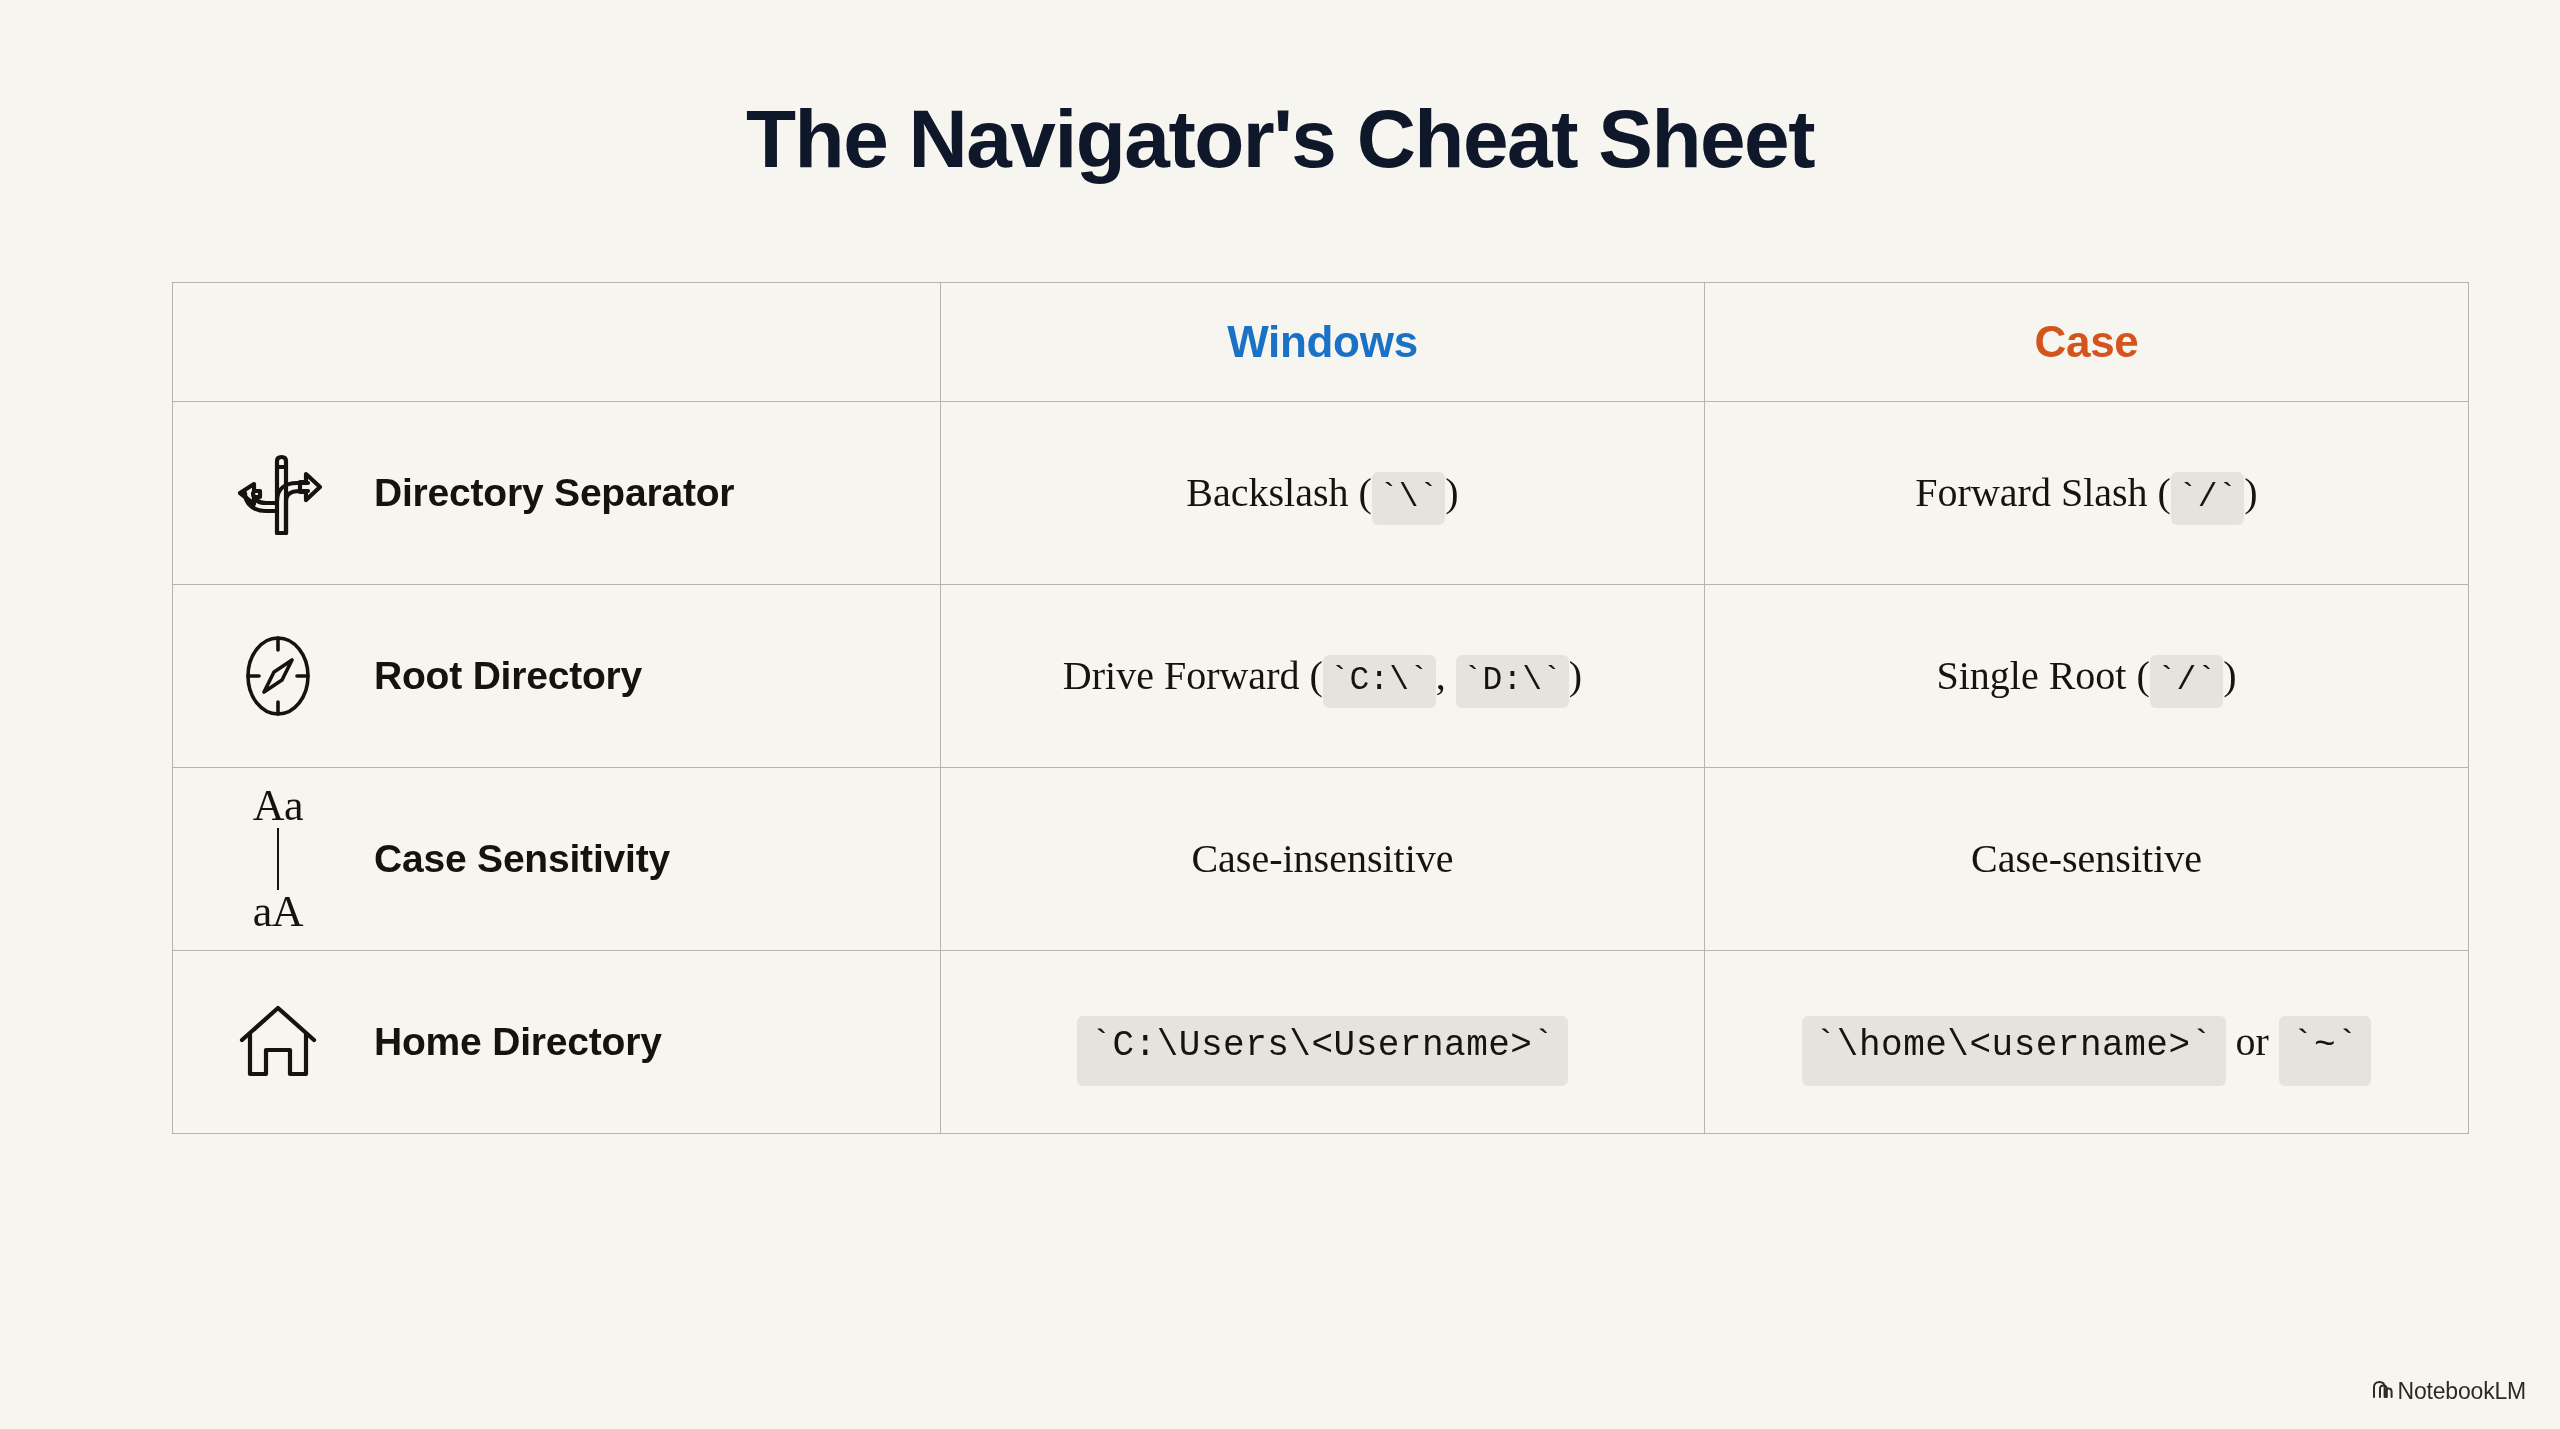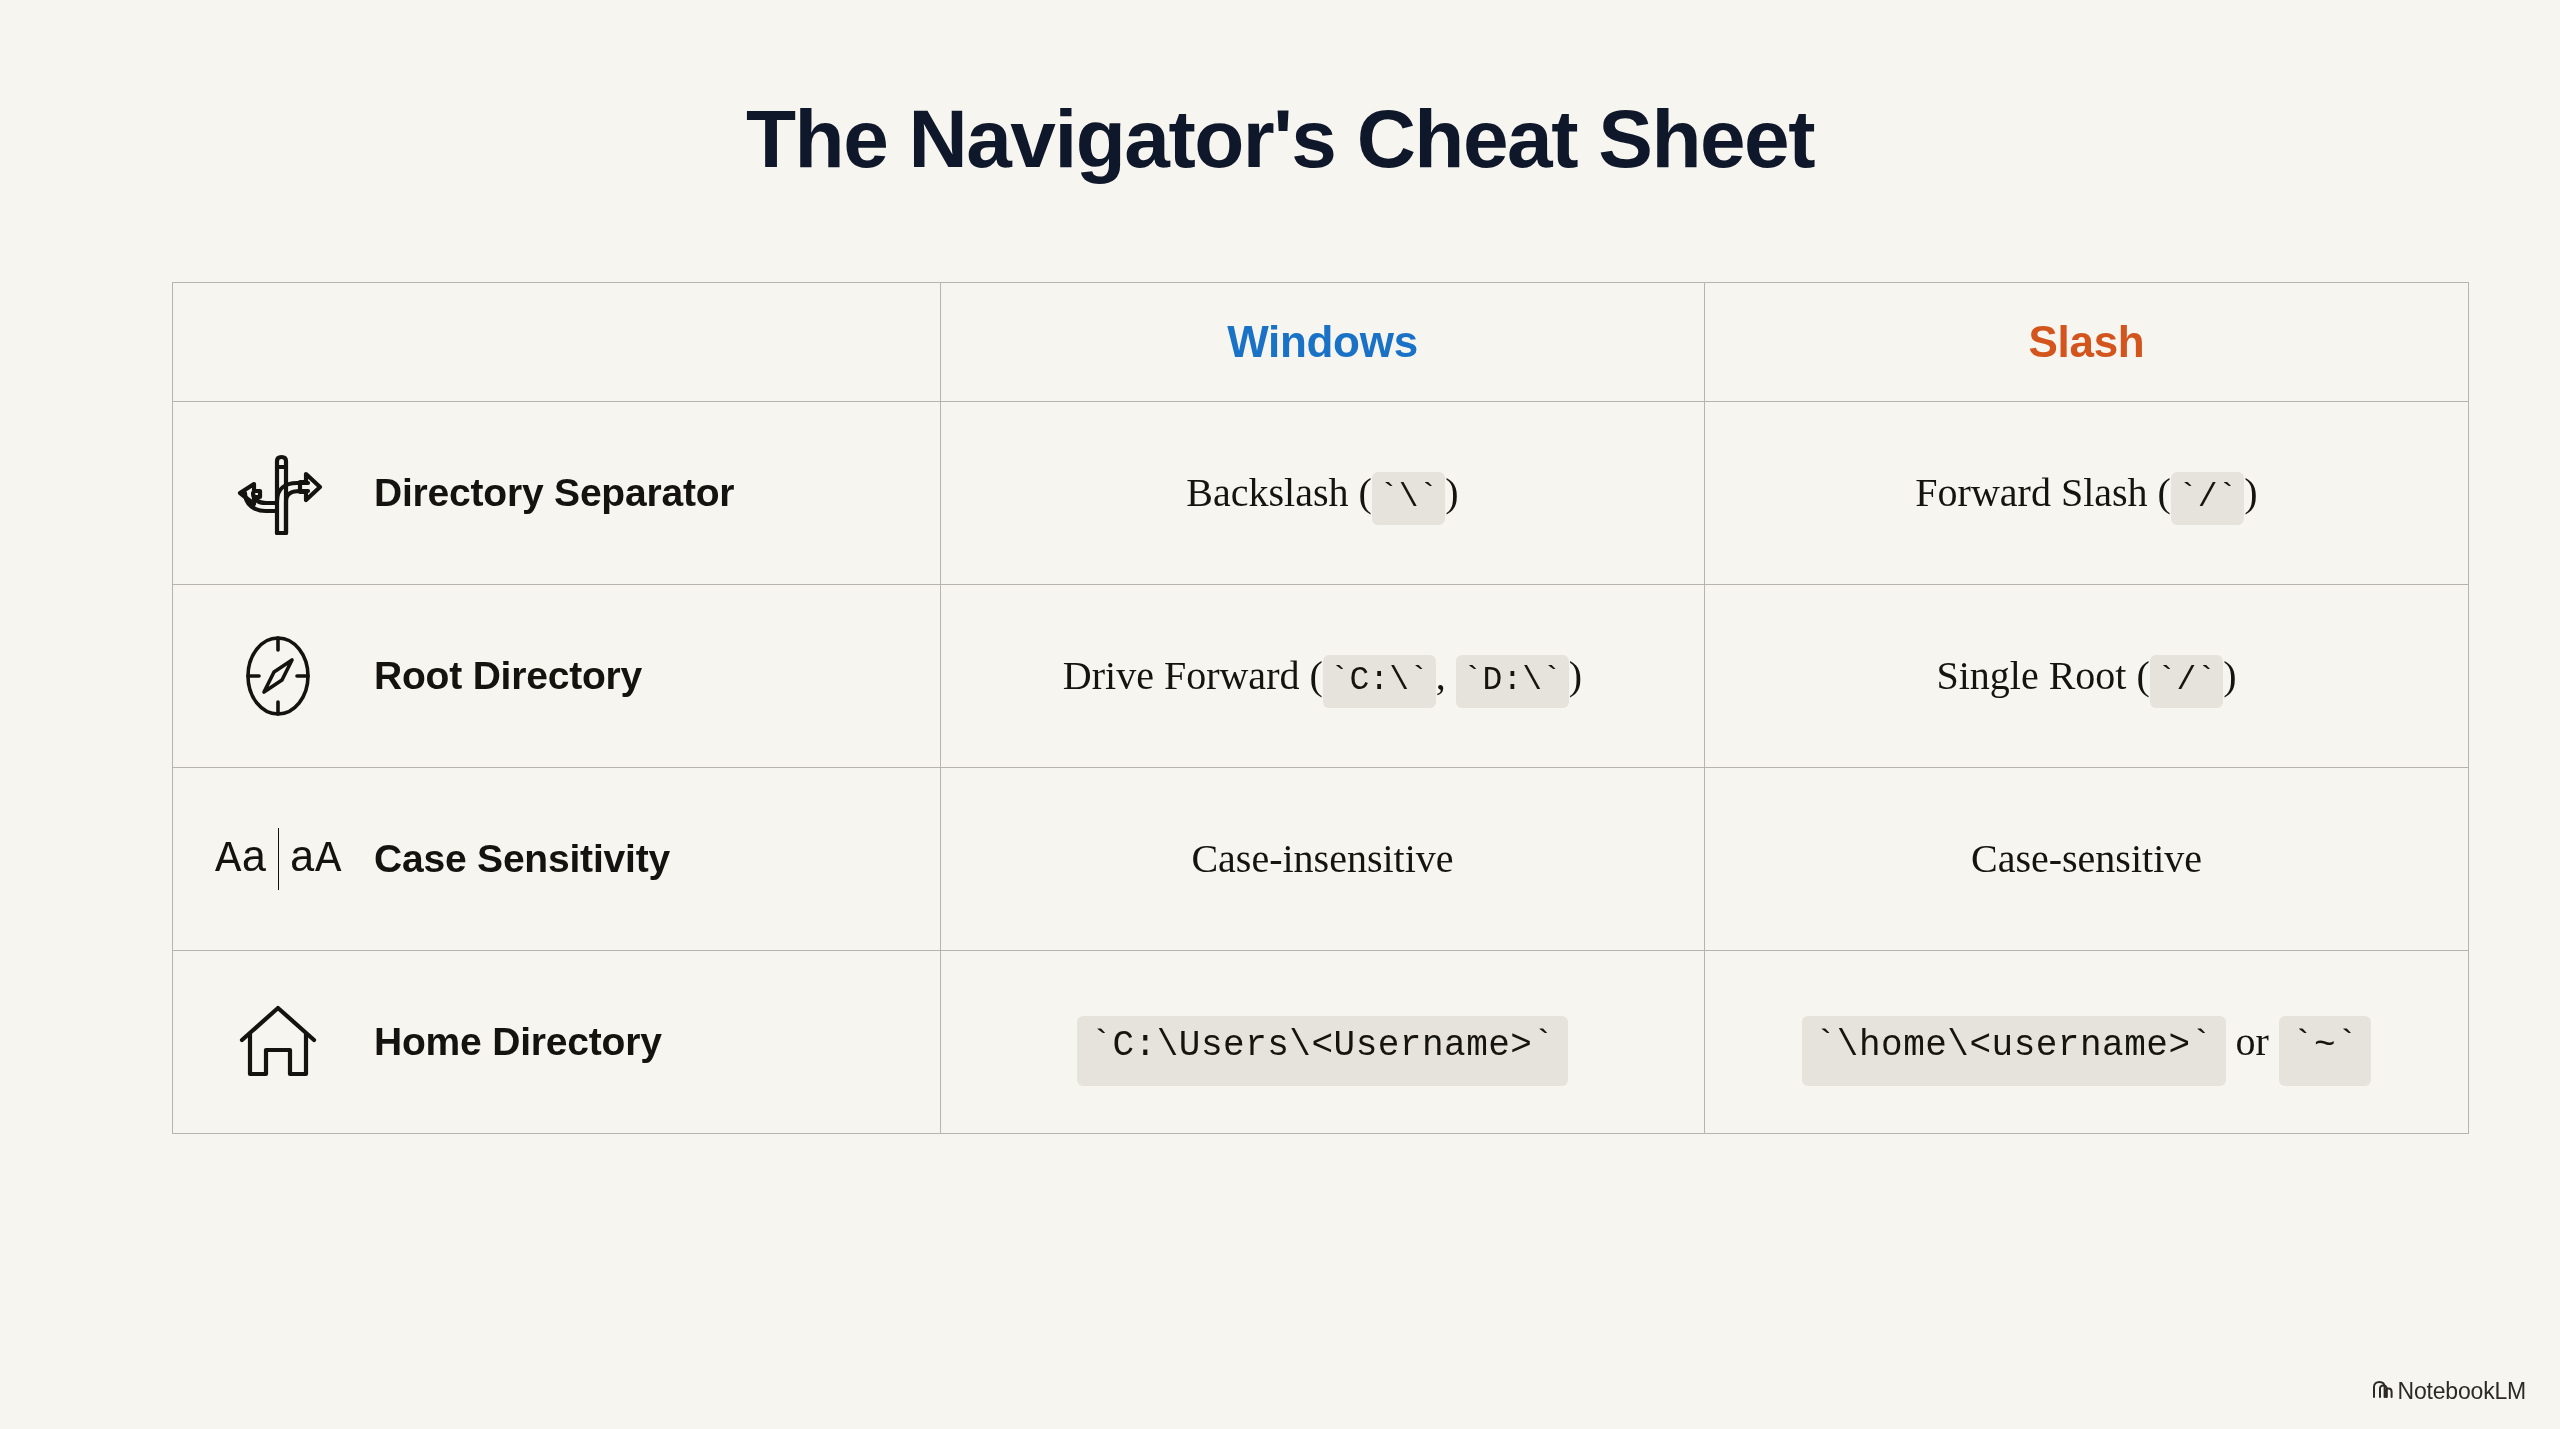--- a/index.html
+++ b/index.html
@@ -136,25 +136,26 @@
     font-size: 36px;
     padding: 9px 14px 11px 14px;
     letter-spacing: 4px;
   }
 
   
   .case-icon {
     display: flex;
     align-items: center;
     justify-content: center;
-    font-family: Liberation Mono, monospace;
+    font-family: Liberation Serif, serif;
     font-size: 44px;
     color: #15130f;
     letter-spacing: -0.5px;
     line-height: 1;
+    flex-direction: column;
   }
   .case-icon .bar {
     display: inline-block;
     width: 2.5px;
     height: 62px;
     background: #15130f;
     margin: 0 11px;
   }
 
   
@@ -186,21 +187,21 @@
       <colgroup>
         <col class="c-feature">
           <col class="c-win">
           <col class="c-linux">
       </colgroup>
 
       <thead>
         <tr>
           <th class="head-blank"></th>
           <th class="head-win">Windows</th>
-          <th class="head-linux">Slash</th>
+          <th class="head-linux">Case</th>
         </tr>
       </thead>
 
       <tbody>
 
         <tr>
           <td>
             <div class="feature-cell">
               <span class="feature-icon">
                 <svg width="96" height="96" viewBox="0 0 96 96" fill="none" stroke="#15130f" stroke-width="4.2" stroke-linejoin="round" stroke-linecap="round">

